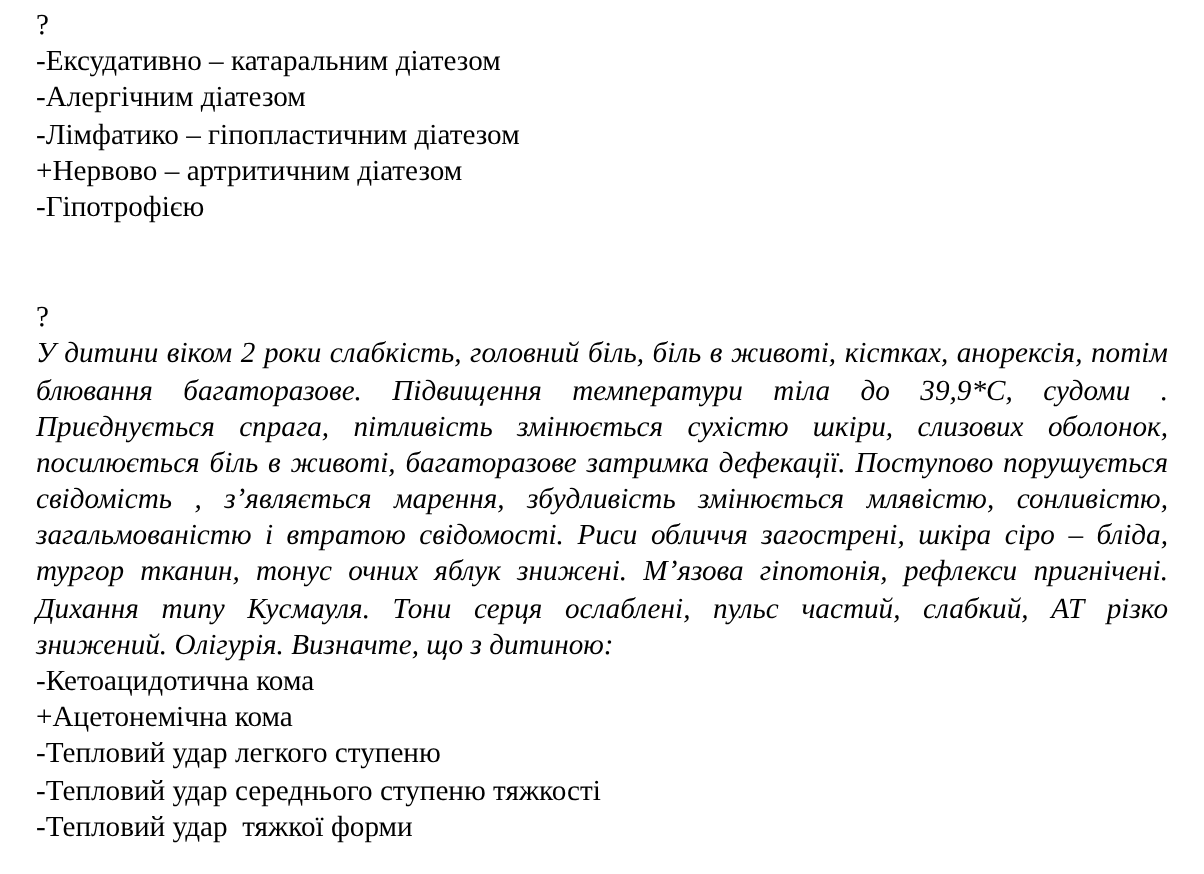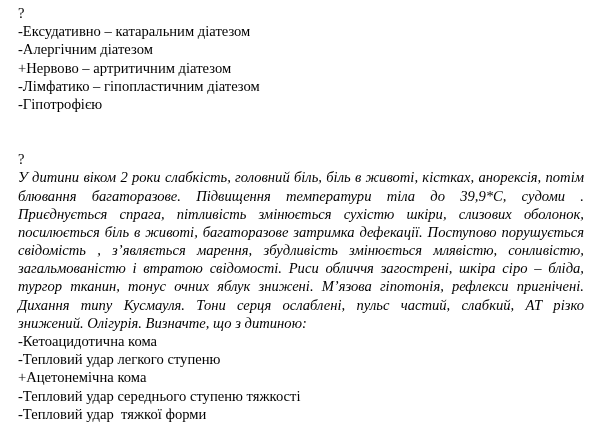--- a/index.html
+++ b/index.html
@@ -49,38 +49,38 @@
   </style>
 </head>
 <body>
 
 <div class="page">
 
   <div>
     <div class="line">?</div>
     <div class="line">-Ексудативно – катаральним діатезом</div>
     <div class="line">-Алергічним діатезом</div>
+    <div class="line">-Лімфатико – гіпопластичним діатезом</div>
     <div class="line">+Нервово – артритичним діатезом</div>
-    <div class="line">-Лімфатико – гіпопластичним діатезом</div>
     <div class="line">-Гіпотрофією</div>
   </div>
 
   <div class="block2">
     <div class="line">?</div>
     <div class="para">
       <span class="jline">У дитини віком 2 роки  слабкість, головний біль, біль в животі, кістках, анорексія, потім</span>
       <span class="jline">блювання   багаторазове. Підвищення температури тіла до 39,9*С,   судоми .</span>
       <span class="jline">Приєднується спрага, пітливість змінюється сухістю шкіри, слизових оболонок,</span>
       <span class="jline">посилюється біль в животі, багаторазове затримка дефекації.  Поступово порушується</span>
       <span class="jline">свідомість , з’являється марення, збудливість змінюється млявістю, сонливістю,</span>
       <span class="jline">загальмованістю і втратою свідомості. Риси обличчя загострені, шкіра сіро – бліда,</span>
       <span class="jline">тургор тканин, тонус очних яблук знижені. М’язова гіпотонія, рефлекси пригнічені.</span>
       <span class="jline">Дихання типу Кусмауля. Тони серця ослаблені, пульс частий, слабкий, АТ різко</span>
       <span class="jline last">знижений. Олігурія. Визначте, що з дитиною:</span>
     </div>
     <div class="line">-Кетоацидотична кома</div>
+    <div class="line">+Ацетонемічна кома</div>
     <div class="line">-Тепловий удар легкого ступеню</div>
-    <div class="line">+Ацетонемічна кома</div>
     <div class="line">-Тепловий удар середнього ступеню тяжкості</div>
     <div class="line">-Тепловий удар  тяжкої форми</div>
   </div>
 
 </div>
 
 </body></html>

